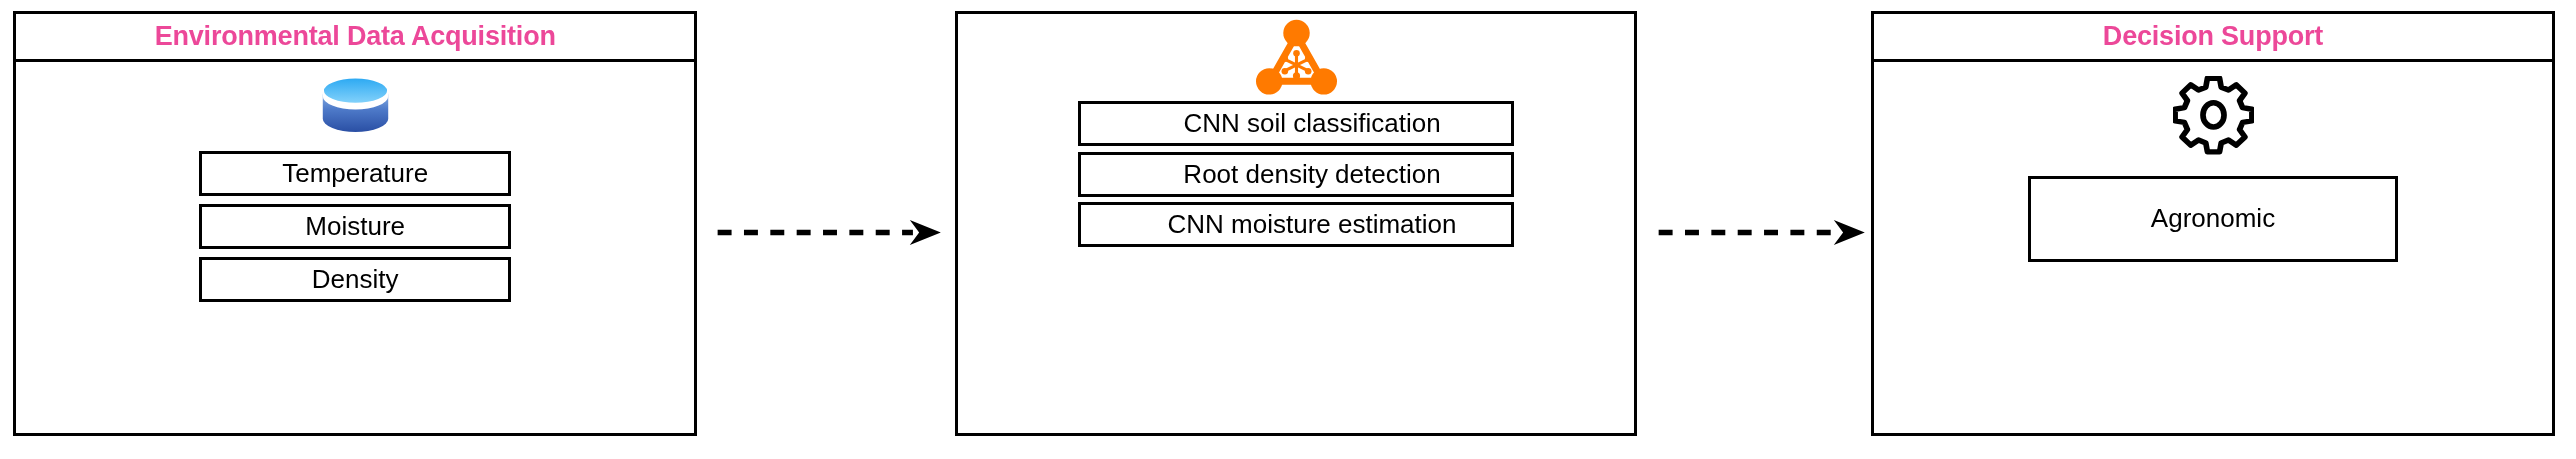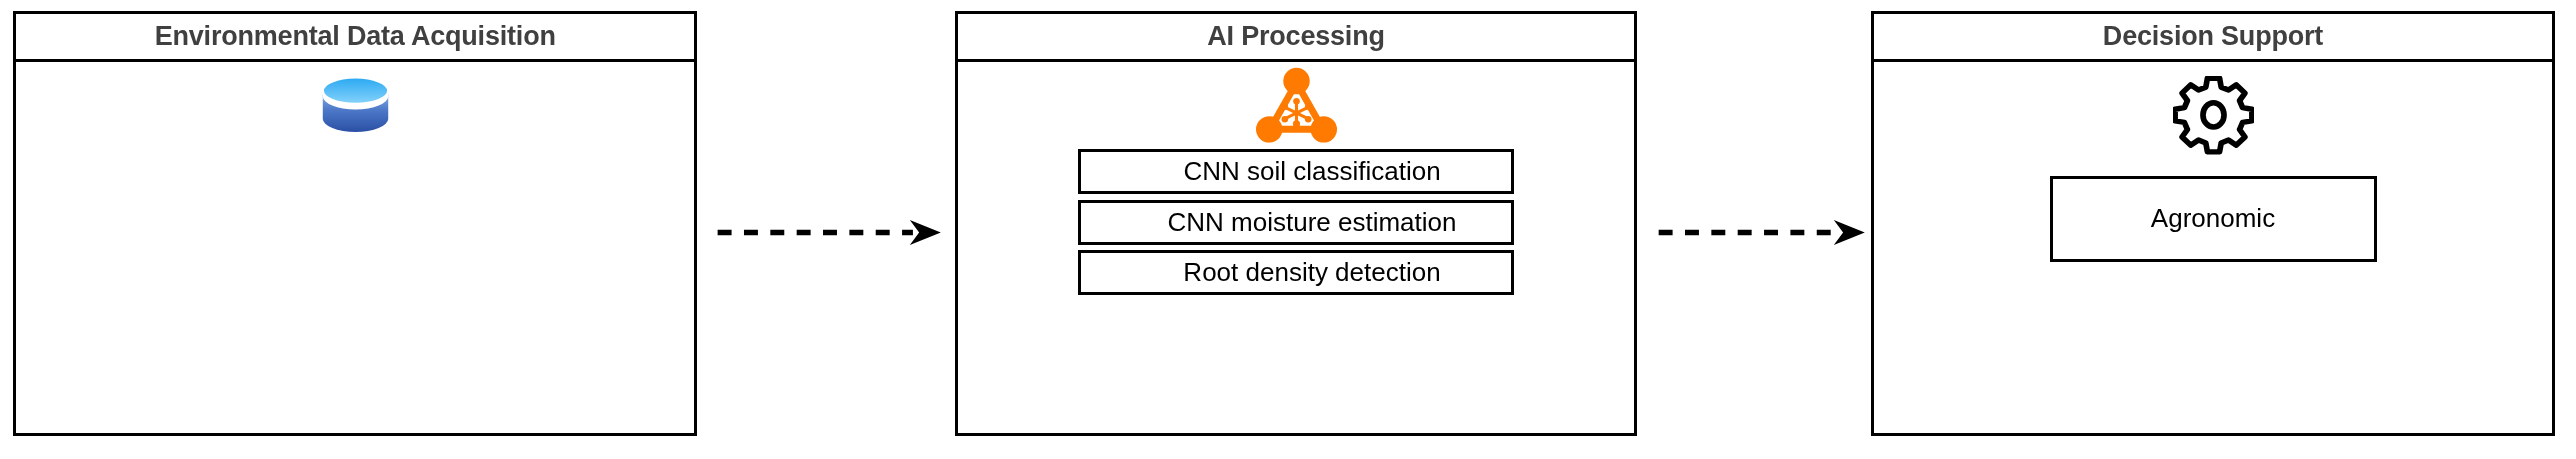--- a/index.html
+++ b/index.html
@@ -38,21 +38,21 @@
     border-bottom: 3.9px solid #000000;
     display: flex;
     align-items: center;
     justify-content: center;
     background: #ffffff;
   }
 
   .stage-title {
     font-size: 27px;
     font-weight: bold;
-    color: #404040;
+    color: #ec4899;
     letter-spacing: -0.2px;
     white-space: nowrap;
     line-height: 1;
   }
 
   .stage-body {
     position: relative;
     flex: 1 1 auto;
     display: flex;
     flex-direction: column;
@@ -98,21 +98,21 @@
   #stage-acquisition .icon-slot { height: 72px; margin-top: 7.8px; }
   #stage-acquisition .item-stack { margin-top: 9.3px; }
   #stage-acquisition .item-box { width: 312px; height: 45px; margin-bottom: 7.8px; }
 
   #stage-processing .icon-slot { height: 81px; margin-top: 3.1px; }
   #stage-processing .item-stack { margin-top: 3.1px; }
   #stage-processing .item-box { width: 436px; height: 45px; margin-bottom: 5.5px; padding-left: 32px; }
 
   #stage-decision .icon-slot { height: 87px; margin-top: 11px; }
   #stage-decision .item-stack { margin-top: 15.6px; }
-  #stage-decision .item-box { width: 327px; height: 86px; }
+  #stage-decision .item-box { width: 370px; height: 86px; }
 
   
   .db-icon { display: block; }
 
   
   .connector {
     position: absolute;
     height: 31px;
     display: flex;
     align-items: center;
@@ -152,36 +152,44 @@
 
           <path d="M6 24 L6 60 A42 17 0 0 0 90 60 L90 24 Z" fill="url(#dbBody)"></path>
 
           <path d="M6 24 L6 31 A42 17 0 0 0 90 31 L90 24 Z" fill="#ffffff"></path>
 
           <ellipse cx="48" cy="24" rx="42" ry="17" fill="url(#dbTop)"></ellipse>
           <ellipse cx="48" cy="24" rx="42" ry="17" fill="none" stroke="#ffffff" stroke-width="3"></ellipse>
         </svg>
       </div>
 
+      <div class="item-stack">
+        <div class="item-box">
+          <span class="item-label">Temperature</span>
+        </div>
+        <div class="item-box">
+          <span class="item-label">Moisture</span>
+        </div>
+        <div class="item-box">
+          <span class="item-label">Density</span>
+        </div>
+      </div>
 
     </div>
   </div>
 
   <div class="connector" id="connector-1">
     <svg width="226" height="31" viewBox="0 0 290 40" aria-hidden="true">
       <line x1="0" y1="20" x2="252" y2="20" stroke="#000000" stroke-width="7" stroke-dasharray="18 16"></line>
       <path d="M248 4 L288 20 L248 36 L260 20 Z" fill="#000000"></path>
     </svg>
   </div>
 
   <div class="stage" id="stage-processing">
 
-    <div class="stage-header">
-      <div class="stage-title">AI Processing</div>
-    </div>
 
     <div class="stage-body">
 
       <div class="icon-slot">
 
         <svg width="81" height="78" viewBox="0 0 104 100" aria-hidden="true">
           <g stroke="#FF7A00" stroke-width="9" fill="none" stroke-linejoin="round">
             <path d="M52 20 L18 80 L86 80 Z"></path>
           </g>
           <circle cx="52" cy="18" r="17" fill="#FF7A00"></circle>
@@ -203,24 +211,24 @@
             <circle cx="52" cy="59" r="3.2"></circle>
           </g>
         </svg>
       </div>
 
       <div class="item-stack">
         <div class="item-box">
           <span class="item-label">CNN soil classification</span>
         </div>
         <div class="item-box">
+          <span class="item-label">Root density detection</span>
+        </div>
+        <div class="item-box">
           <span class="item-label">CNN moisture estimation</span>
-        </div>
-        <div class="item-box">
-          <span class="item-label">Root density detection</span>
         </div>
       </div>
 
     </div>
   </div>
 
   <div class="connector" id="connector-2">
     <svg width="209" height="31" viewBox="0 0 268 40" aria-hidden="true">
       <line x1="0" y1="20" x2="230" y2="20" stroke="#000000" stroke-width="7" stroke-dasharray="18 16"></line>
       <path d="M226 4 L266 20 L226 36 L238 20 Z" fill="#000000"></path>

